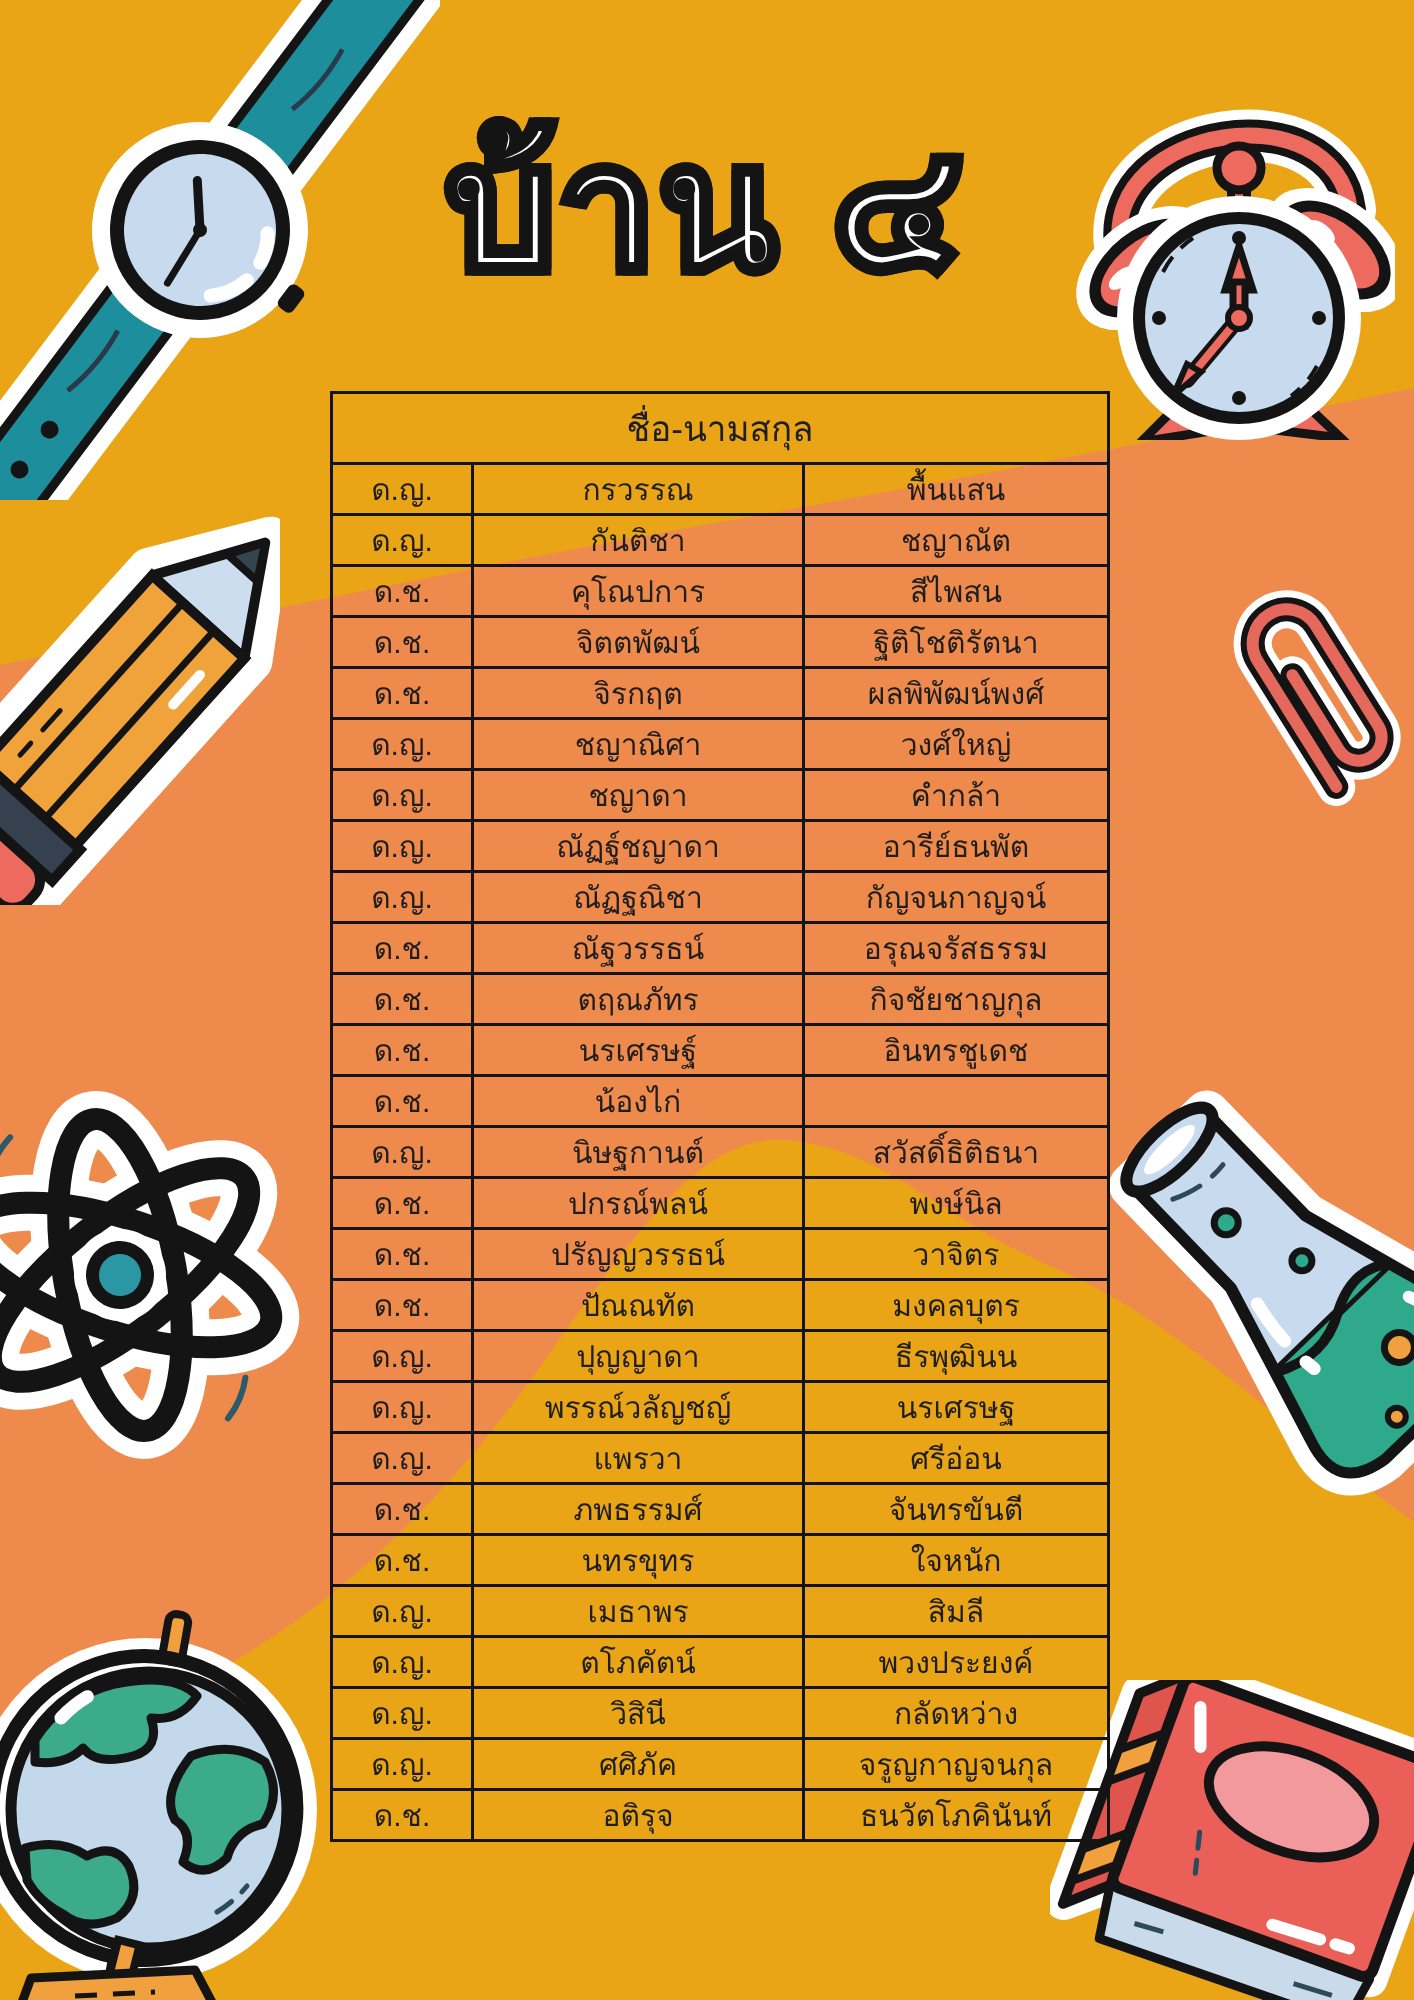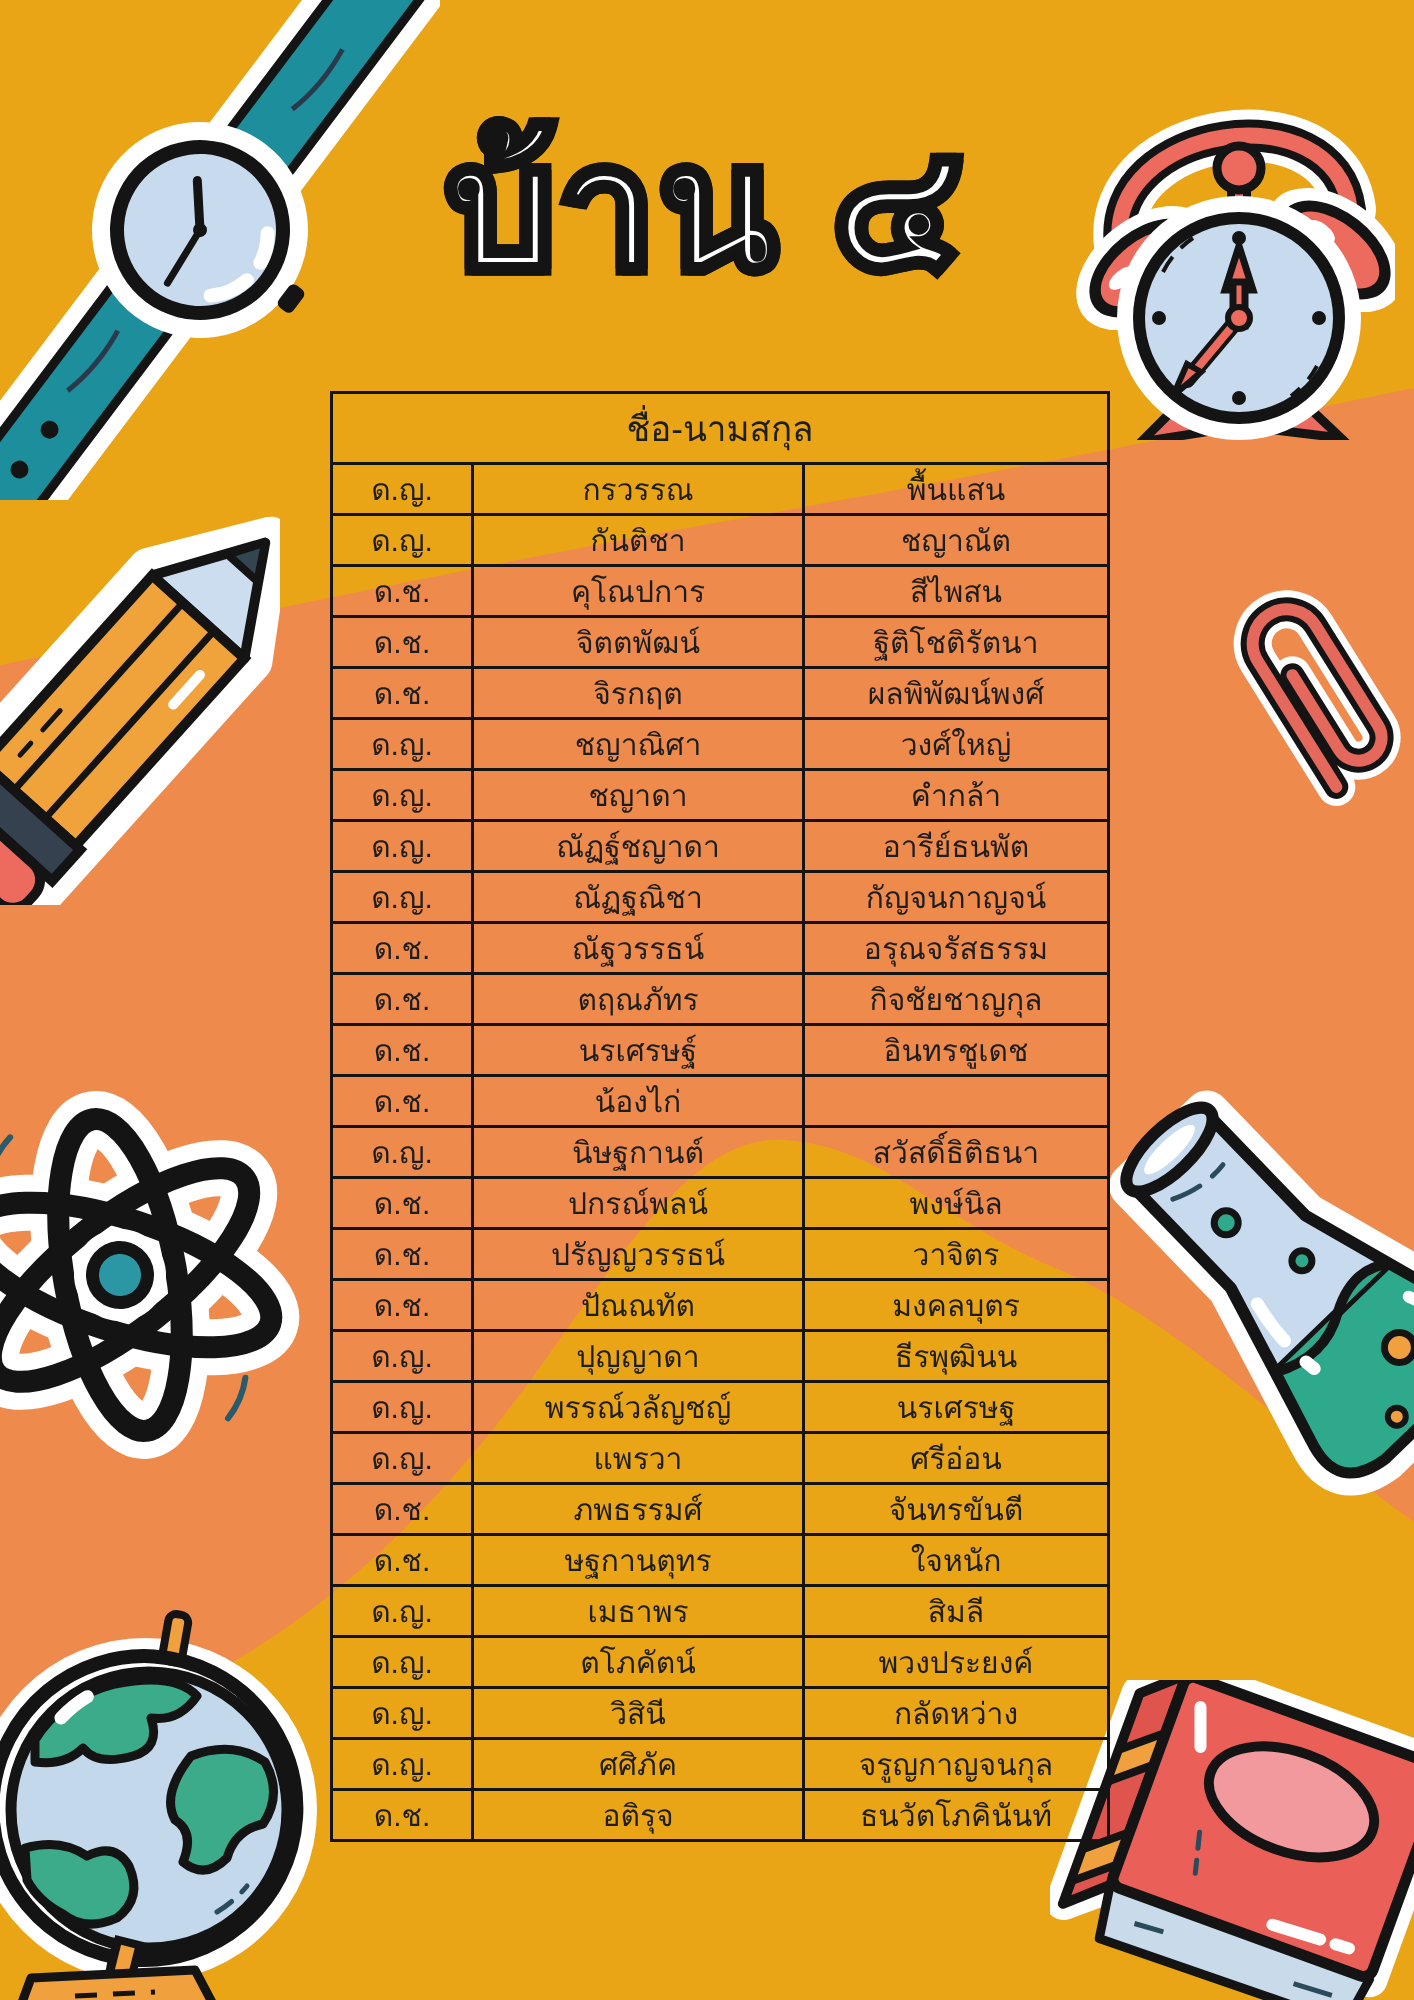--- a/index.html
+++ b/index.html
@@ -307,21 +307,21 @@
           <td>แพรวา</td>
           <td>ศรีอ่อน</td>
         </tr>
         <tr>
           <td>ด.ช.</td>
           <td>ภพธรรมศ์</td>
           <td>จันทรขันตี</td>
         </tr>
         <tr>
           <td>ด.ช.</td>
-          <td>ษฐกานตุทร</td>
+          <td>นทรขุทร</td>
           <td>ใจหนัก</td>
         </tr>
         <tr>
           <td>ด.ญ.</td>
           <td>เมธาพร</td>
           <td>สิมลี</td>
         </tr>
         <tr>
           <td>ด.ญ.</td>
           <td>ตโภคัตน์</td>

